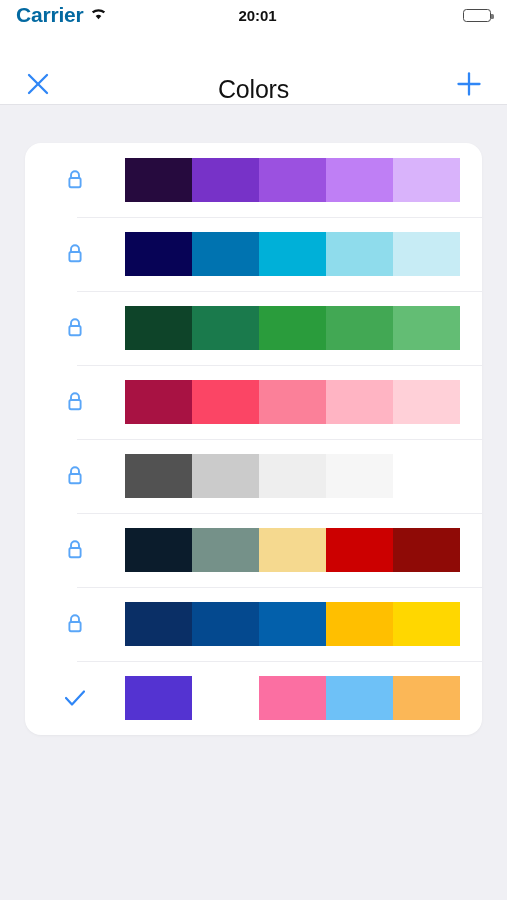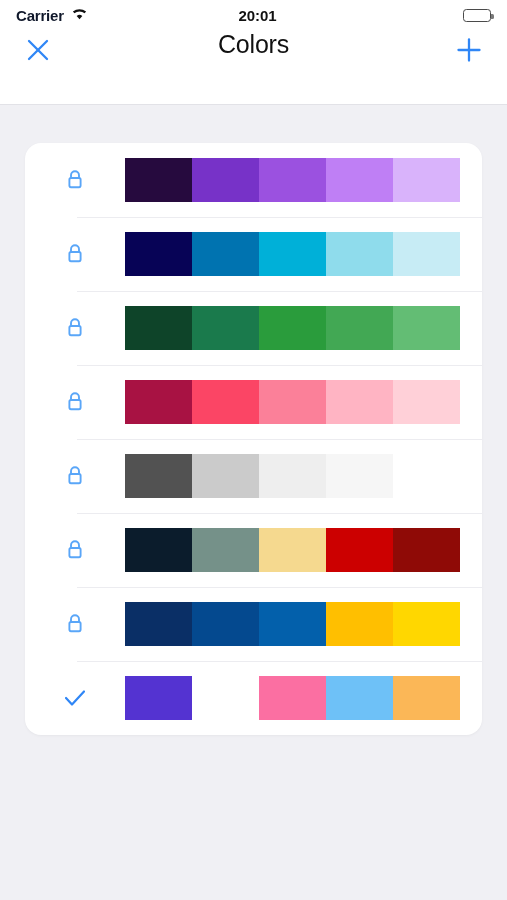--- a/index.html
+++ b/index.html
@@ -11,35 +11,35 @@
   }
   .phone { position:relative; width:507px; height:900px; background:#ffffff; overflow:hidden; }
 
   
   .status-bar {
     position:absolute; top:0; left:0; width:507px; height:30px;
     display:flex; align-items:center; justify-content:space-between;
     padding:0 16px; background:#ffffff;
   }
   .status-left { display:flex; align-items:center; gap:7px; }
-  .carrier-text { font-size:15px; font-weight:600; color:#0f172a; letter-spacing:-0.2px; }
+  .carrier-text { font-size:21px; font-weight:600; color:#0369a1; letter-spacing:-0.2px; }
   .wifi-icon { display:block; }
   .status-time { font-size:15px; font-weight:700; color:#111; letter-spacing:-0.1px;
                  position:absolute; left:8px; right:0; text-align:center; pointer-events:none; }
   .status-right { display:flex; align-items:center; }
   .battery { position:relative; width:28px; height:13px; border:1.4px solid #4a4a4a;
              border-radius:3.4px; padding:1.4px; }
   .battery-fill { width:100%; height:100%; background:#111; border-radius:1.6px; }
   .battery-cap { position:absolute; right:-3.6px; top:4px; width:2.4px; height:5px;
                  background:#7a7a7a; border-radius:0 1.5px 1.5px 0; }
 
   
   .nav-bar {
     position:absolute; top:30px; left:0; width:507px; height:75px;
-    background:#ffffff; display:flex; align-items:flex-start; justify-content:space-between;
+    background:#ffffff; display:flex; align-items:flex-end; justify-content:space-between;
     padding:0 18px; border-bottom:1px solid #e2e2e7;
   }
   .nav-title { font-size:25px; font-weight:400; color:#111; letter-spacing:-0.2px;
                position:absolute; left:0; right:0; text-align:center; pointer-events:none; }
   .nav-btn { width:40px; height:40px; display:flex; align-items:center; justify-content:center;
              cursor:pointer; position:relative; z-index:2; }
 
   
   .content {
     position:absolute; top:105px; left:0; width:507px; height:795px;

